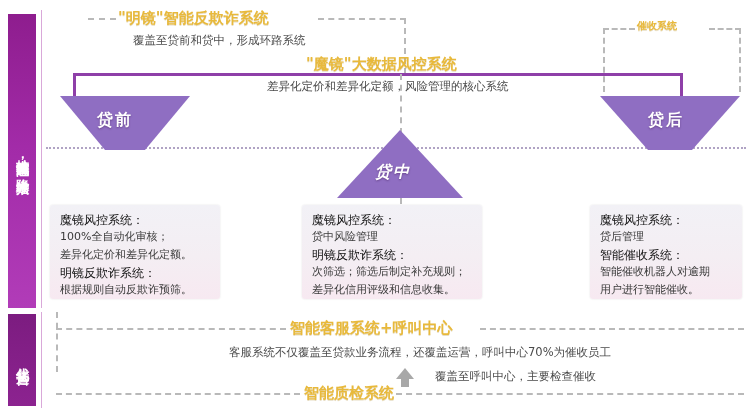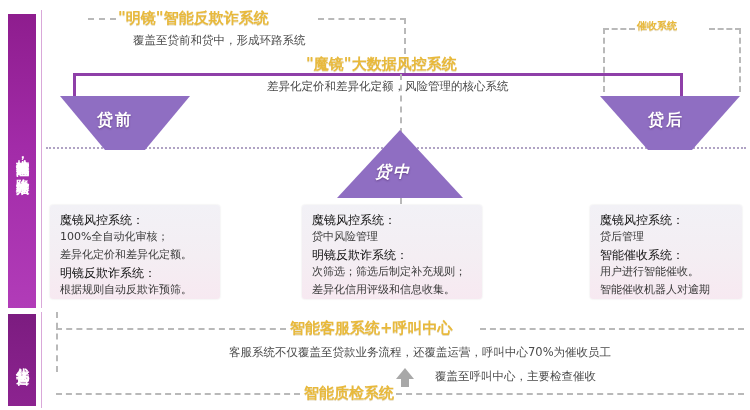--- a/index.html
+++ b/index.html
@@ -220,22 +220,22 @@
     <p class="bd">贷中风险管理</p>
     <p class="hd">明镜反欺诈系统：</p>
     <p class="bd">次筛选；筛选后制定补充规则；</p>
     <p class="bd">差异化信用评级和信息收集。</p>
   </div>
 
   <div class="card" style="left:590px; top:205px; width:152px; height:94px;">
     <p class="hd">魔镜风控系统：</p>
     <p class="bd">贷后管理</p>
     <p class="hd">智能催收系统：</p>
+    <p class="bd">智能催收机器人对逾期</p>
     <p class="bd">用户进行智能催收。</p>
-    <p class="bd">智能催收机器人对逾期</p>
   </div>
 
   <div class="dash-v" style="left:56px; top:312px; height:60px;"></div>
   <div class="dash-h" style="left:56px; top:328px; width:230px;"></div>
   <div class="txt title-gold" style="left:290px; top:319px;">智能客服系统+呼叫中心</div>
   <div class="dash-h" style="left:480px; top:328px; width:264px;"></div>
   <div class="txt subtitle" style="left:214px; top:345px;">客服系统不仅覆盖至贷款业务流程，还覆盖运营，呼叫中心70%为催收员工</div>
 
   <div class="up-arrow" style="left:396px; top:368px;">
     <span class="head"></span>

